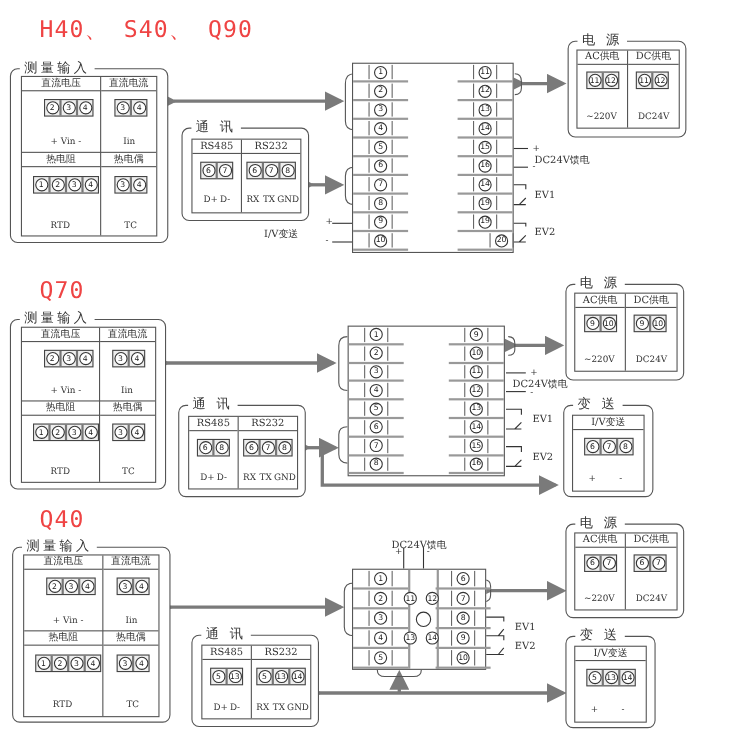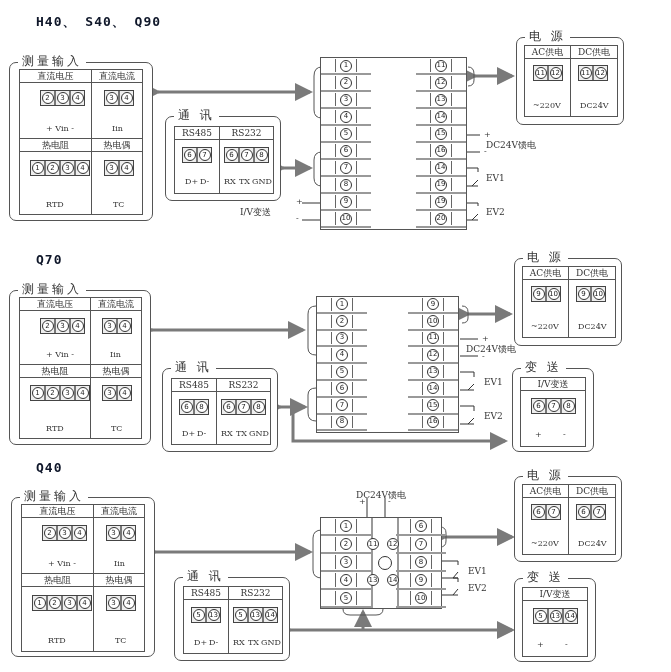--- a/index.html
+++ b/index.html
@@ -1,19 +1,19 @@
 <!DOCTYPE html>
 <html><head>
 <meta charset="utf-8">
 <style>
   html, body { margin:0; padding:0; background:#fff; }
   body { width:671px; height:672px; position:relative; overflow:hidden;
          font-family:"DejaVu Serif", serif; color:#333; }
   .abs { position:absolute; }
-  .model-title { font-family:"DejaVu Sans Mono", monospace; font-size:13px; font-weight:bold; color:#0f172a; letter-spacing:1px; }
+  .model-title { font-family:"DejaVu Sans Mono", monospace; font-size:21px; font-weight:normal; color:#ef4444; letter-spacing:1px; }
   .group { position:absolute; border:1.5px solid #555; border-radius:7px; background:#fff; }
   .group-title { position:absolute; top:-9px; left:8px; background:#fff; padding:0 4px;
                  font-size:12px; letter-spacing:3px; color:#333; line-height:14px; white-space:nowrap; }
   .inner { position:absolute; border:1px solid #555; background:#fff; }
   .cell-hdr { position:absolute; font-size:9px; text-align:center; border-bottom:1px solid #555; line-height:12px; color:#333; white-space:nowrap; }
   .vdiv { position:absolute; width:1px; background:#555; }
   .hdiv { position:absolute; height:1px; background:#555; }
   .tb { position:absolute; display:flex; border:1px solid #444; background:#eee; height:14px; }
   .tb .t { width:13px; height:14px; border-right:2px solid #777; display:flex; align-items:center; justify-content:center; }
   .tb .t:last-child { border-right:none; }
@@ -265,21 +265,21 @@
         <div class="num" style="left: 14px;">
           <span class="circ">19</span>
         </div>
       </div>
       <div class="row" style="top: 136px; height: 15px;">
         <div class="num" style="left: 14px;">
           <span class="circ">19</span>
         </div>
       </div>
       <div class="row" style="top: 153px; height: 15px;">
-        <div class="num" style="left: 14px;">
+        <div class="num" style="left: 29px;">
           <span class="circ">20</span>
         </div>
       </div>
     </div>
 </div>
 
 <div class="abs lbl" style="left:484px;top:130px;">+</div>
 <div class="abs lbl" style="left:484px;top:147px;">-</div>
 <div class="abs lbl" style="left:486px;top:139px;font-size:9px;">DC24V馈电</div>
 <div class="abs lbl" style="left:486px;top:173px;font-size:9px;">EV1</div>

